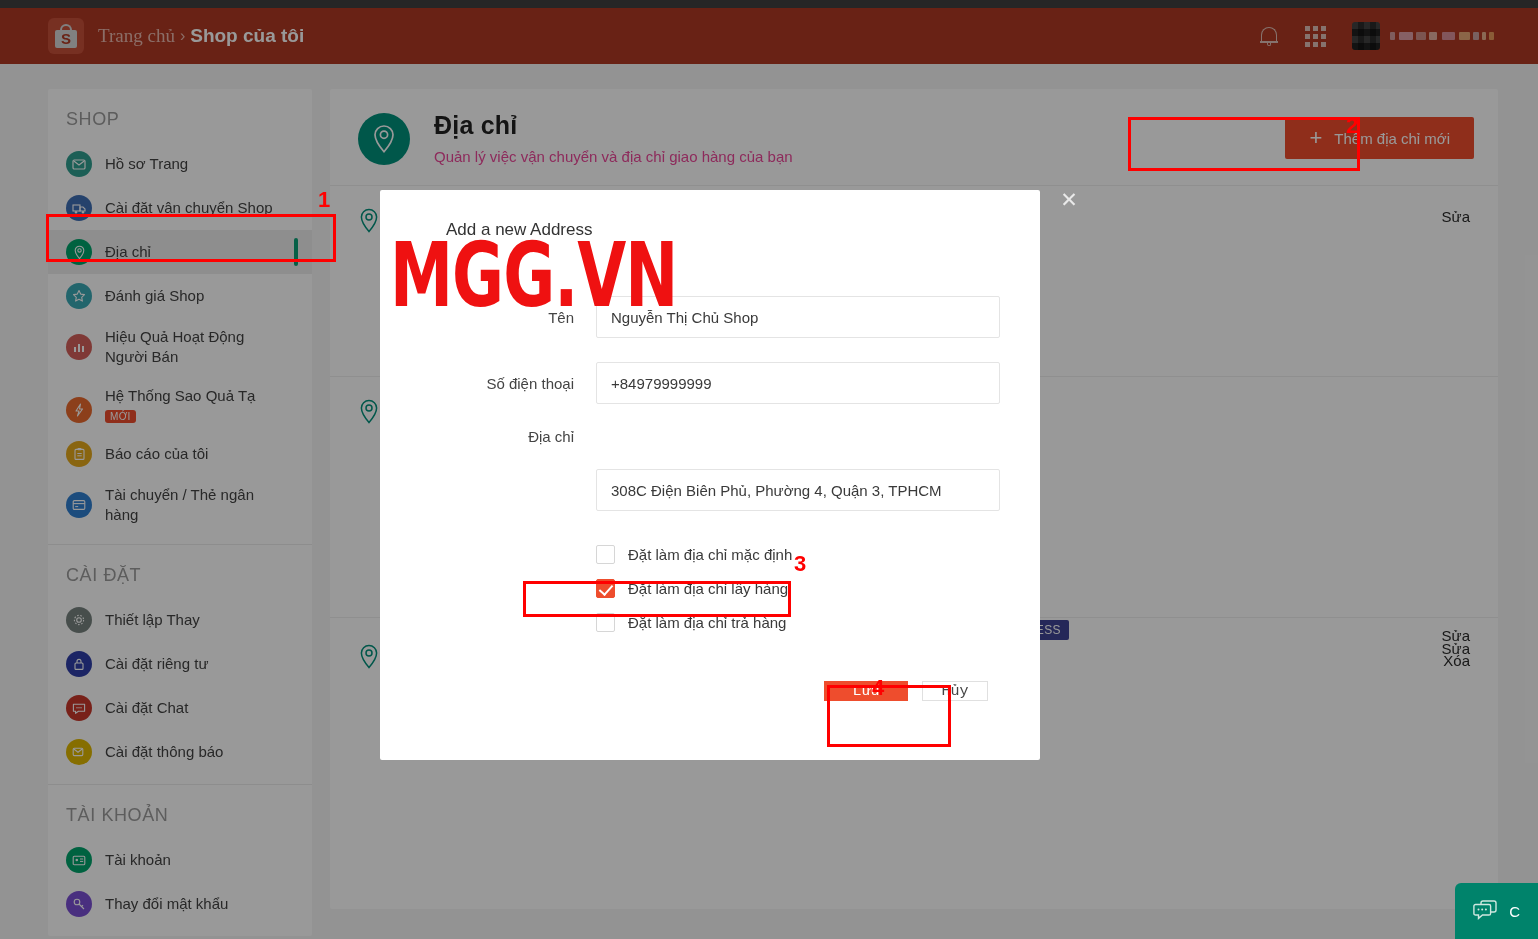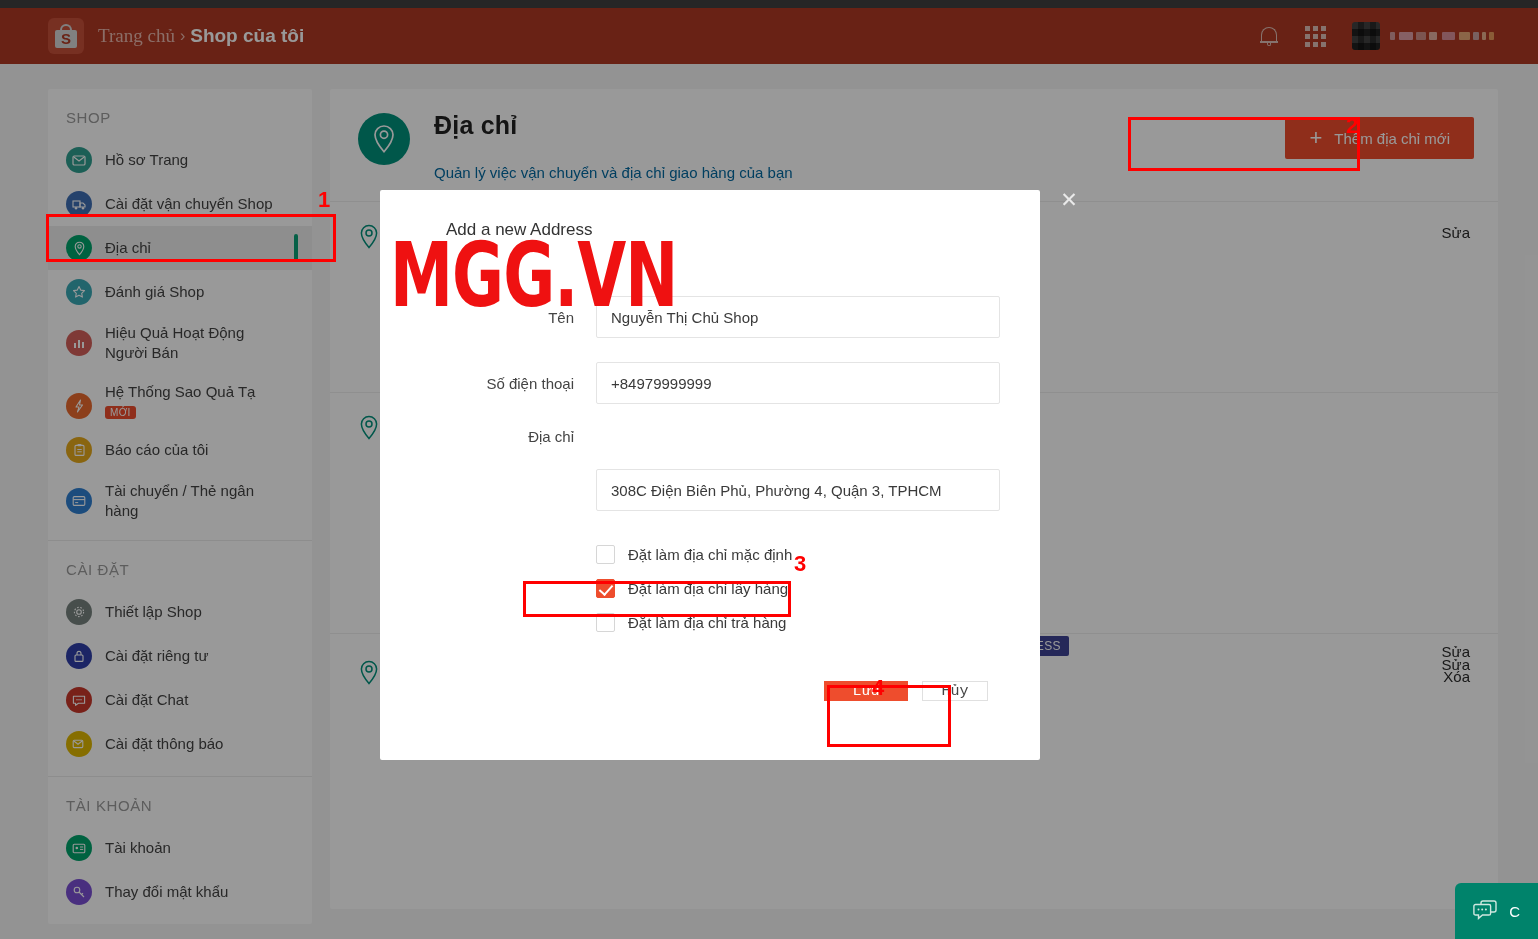--- a/index.html
+++ b/index.html
@@ -60,21 +60,21 @@
   .body-area { position: absolute; top: 64px; left: 0; right: 0; bottom: 0; }
 
   
   .sidebar {
     position: absolute; top: 25px; left: 48px; width: 264px;
     background: #fff; border-radius: 2px; font-size: 15px;
   }
   .side-group { padding: 14px 0 10px 0; }
   .side-group + .side-group { border-top: 1px solid #ececec; }
   .side-title {
-    color: #9b9b9b; font-size: 15px; letter-spacing: .6px;
+    color: #9b9b9b; font-size: 18px; letter-spacing: .6px;
     padding: 6px 0 12px 18px; text-transform: uppercase;
   }
   .side-item {
     display: flex; align-items: center; gap: 13px;
     padding: 9px 16px 9px 18px; color: #444; cursor: pointer; position: relative;
   }
   .side-item .lbl { line-height: 1.35; }
   .side-item.active { background: #ededed; }
   .side-item.active::after {
     content: ""; position: absolute; right: 14px; top: 8px; bottom: 8px; width: 4px;
@@ -94,21 +94,21 @@
   
   .main { position: absolute; top: 25px; left: 330px; right: 40px; bottom: 0; }
   .panel { background: #fff; border-radius: 2px; min-height: 820px; position: relative; }
   .panel-head { display: flex; align-items: flex-start; padding: 22px 24px 20px 28px; }
   .head-pin {
     width: 52px; height: 52px; border-radius: 50%; background: #00917c;
     display: flex; align-items: center; justify-content: center; flex: 0 0 auto; margin-top: 2px;
   }
   .head-txt { margin-left: 24px; }
   .head-title { font-size: 25px; font-weight: bold; color: #222; letter-spacing: .2px; }
-  .head-sub { font-size: 15px; color: #0369a1; margin-top: 24px; }
+  .head-sub { font-size: 15px; color: #ec4899; margin-top: 8px; }
   .add-btn {
     margin-left: auto; background: #ee4d2d; color: #fff; border: none;
     padding: 0 24px; height: 42px; font-size: 15px; border-radius: 2px; cursor: pointer;
     display: flex; align-items: center; gap: 12px; margin-top: 6px;
     font-family: "Liberation Sans", sans-serif;
   }
   .add-btn .plus { font-size: 22px; font-weight: 300; line-height: 1; }
   .divider { height: 1px; background: #eee; }
 
   
@@ -349,21 +349,21 @@
       <div class="side-group">
         <div class="side-title">CÀI ĐẶT</div>
 
         <div class="side-item">
           <div class="ic" style="background:#77837f;">
             <svg width="14" height="14" viewBox="0 0 14 14">
                 <circle cx="7" cy="7" r="2.3" fill="none" stroke="#fff" stroke-width="1.1"></circle>
                 <circle cx="7" cy="7" r="4.6" fill="none" stroke="#fff" stroke-width="1.1" stroke-dasharray="1.6 1.6"></circle>
               </svg>
           </div>
-          <div class="lbl">Thiết lập Shop</div>
+          <div class="lbl">Thiết lập Thay</div>
         </div>
 
         <div class="side-item">
           <div class="ic" style="background:#2f3fa8;">
             <svg width="12" height="14" viewBox="0 0 12 14">
                 <rect x="2" y="6" width="8" height="6.4" rx="1" fill="none" stroke="#fff" stroke-width="1.1"></rect>
                 <path d="M4 6V4.4a2 2 0 014 0V6" fill="none" stroke="#fff" stroke-width="1.1"></path>
               </svg>
           </div>
           <div class="lbl">Cài đặt riêng tư</div>

